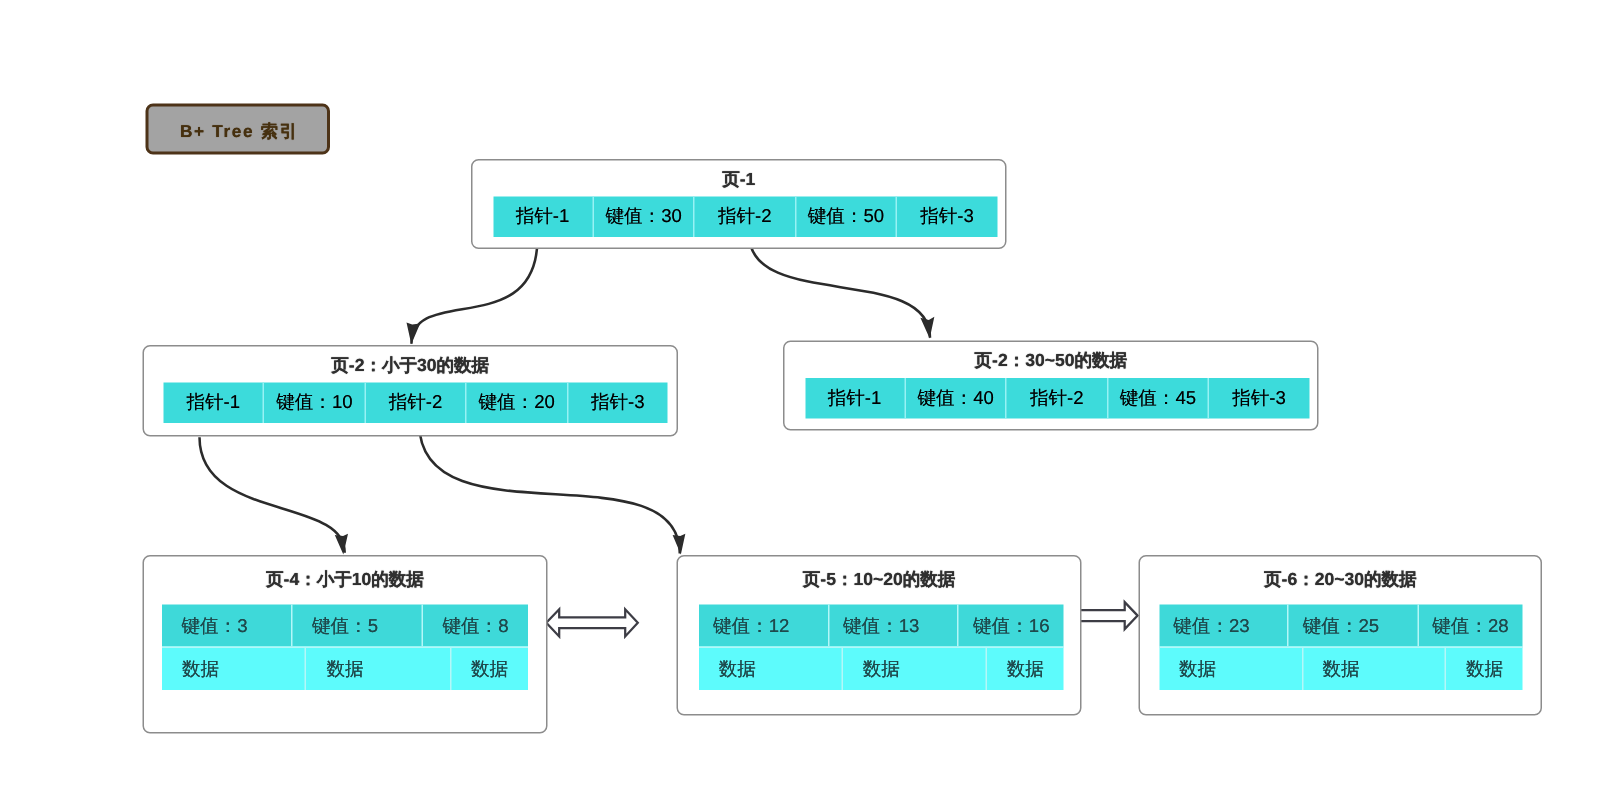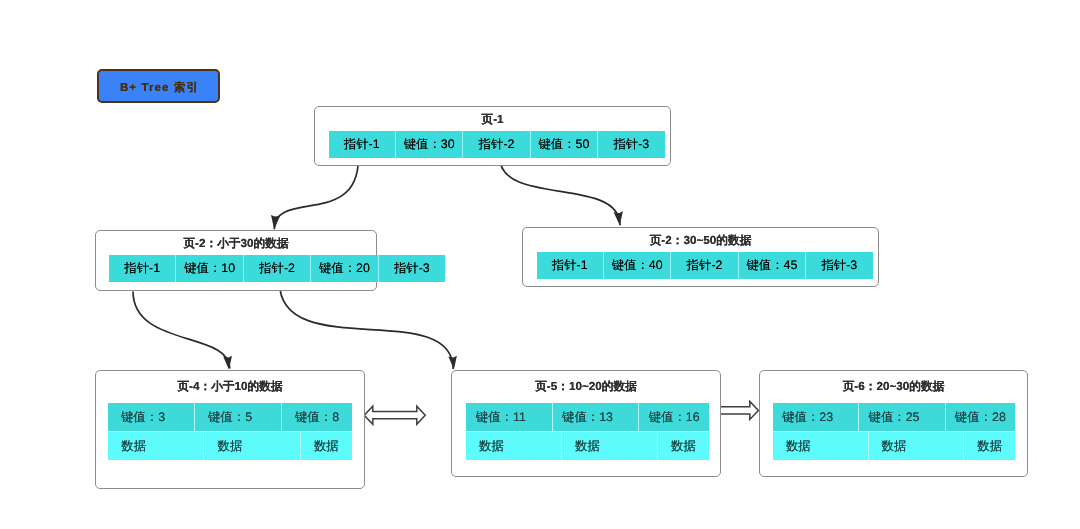--- a/index.html
+++ b/index.html
@@ -4,21 +4,21 @@
 <title>B+ Tree Index Diagram</title>
 <style>
   html,body{margin:0;padding:0;}
   body{width:1080px;height:529px;background:#ffffff;
        font-family:"Liberation Sans",sans-serif;overflow:hidden;
        -webkit-font-smoothing:antialiased;text-rendering:geometricPrecision;}
   #stage{position:relative;width:1080px;height:529px;background:#ffffff;}
 
   
   .badge{position:absolute;left:97px;top:69px;width:123px;height:34px;
-    background:#3b82f6;border:2.2px solid #4d3318;border-radius:5px;box-sizing:border-box;
+    background:#a3a3a3;border:2.2px solid #4d3318;border-radius:5px;box-sizing:border-box;
     display:flex;align-items:center;justify-content:center;}
   .badge-label{color:#46300f;font-weight:bold;font-size:11.5px;letter-spacing:1.1px;
     white-space:nowrap;position:relative;top:2px;left:1px;
     text-shadow:0 0 .5px #46300f;}
 
   
   .node{position:absolute;background:#ffffff;border:1px solid #8c8c8c;border-radius:5px;
     box-sizing:border-box;}
   .node-title{position:absolute;left:0;right:0;text-align:center;font-weight:bold;
     color:#2f2f2f;font-size:11.7px;letter-spacing:0px;white-space:nowrap;
@@ -79,21 +79,21 @@
     <div class="node-title" style="top:6px;">页-1</div>
     <div class="cells" style="left:13.5px;top:24px;width:336px;height:27px;">
       <div class="cell">指针-1</div>
       <div class="cell">键值：30</div>
       <div class="cell">指针-2</div>
       <div class="cell">键值：50</div>
       <div class="cell">指针-3</div>
     </div>
   </div>
 
-  <div class="node" style="left:95px;top:230px;width:282px;height:61px;">
+  <div class="node" style="left:95px;top:230px;width:357px;height:61px;">
     <div class="node-title" style="top:6px;">页-2：小于30的数据</div>
     <div class="cells" style="left:13px;top:24px;width:336px;height:27px;">
       <div class="cell">指针-1</div>
       <div class="cell">键值：10</div>
       <div class="cell">指针-2</div>
       <div class="cell">键值：20</div>
       <div class="cell">指针-3</div>
     </div>
   </div>
 
@@ -121,21 +121,21 @@
         <div class="cell">数据</div>
         <div class="cell">数据</div>
       </div>
     </div>
   </div>
 
   <div class="node" style="left:425px;top:370px;width:270px;height:107px;margin-left:26px;">
     <div class="node-title" style="top:9px;">页-5：10~20的数据</div>
     <div class="leafgrid" style="left:14px;top:32px;width:243px;height:57px;">
       <div class="leafrow row-key">
-        <div class="cell">键值：11</div>
+        <div class="cell">键值：12</div>
         <div class="cell">键值：13</div>
         <div class="cell">键值：16</div>
       </div>
       <div class="leafrow row-data">
         <div class="cell">数据</div>
         <div class="cell">数据</div>
         <div class="cell">数据</div>
       </div>
     </div>
   </div>

